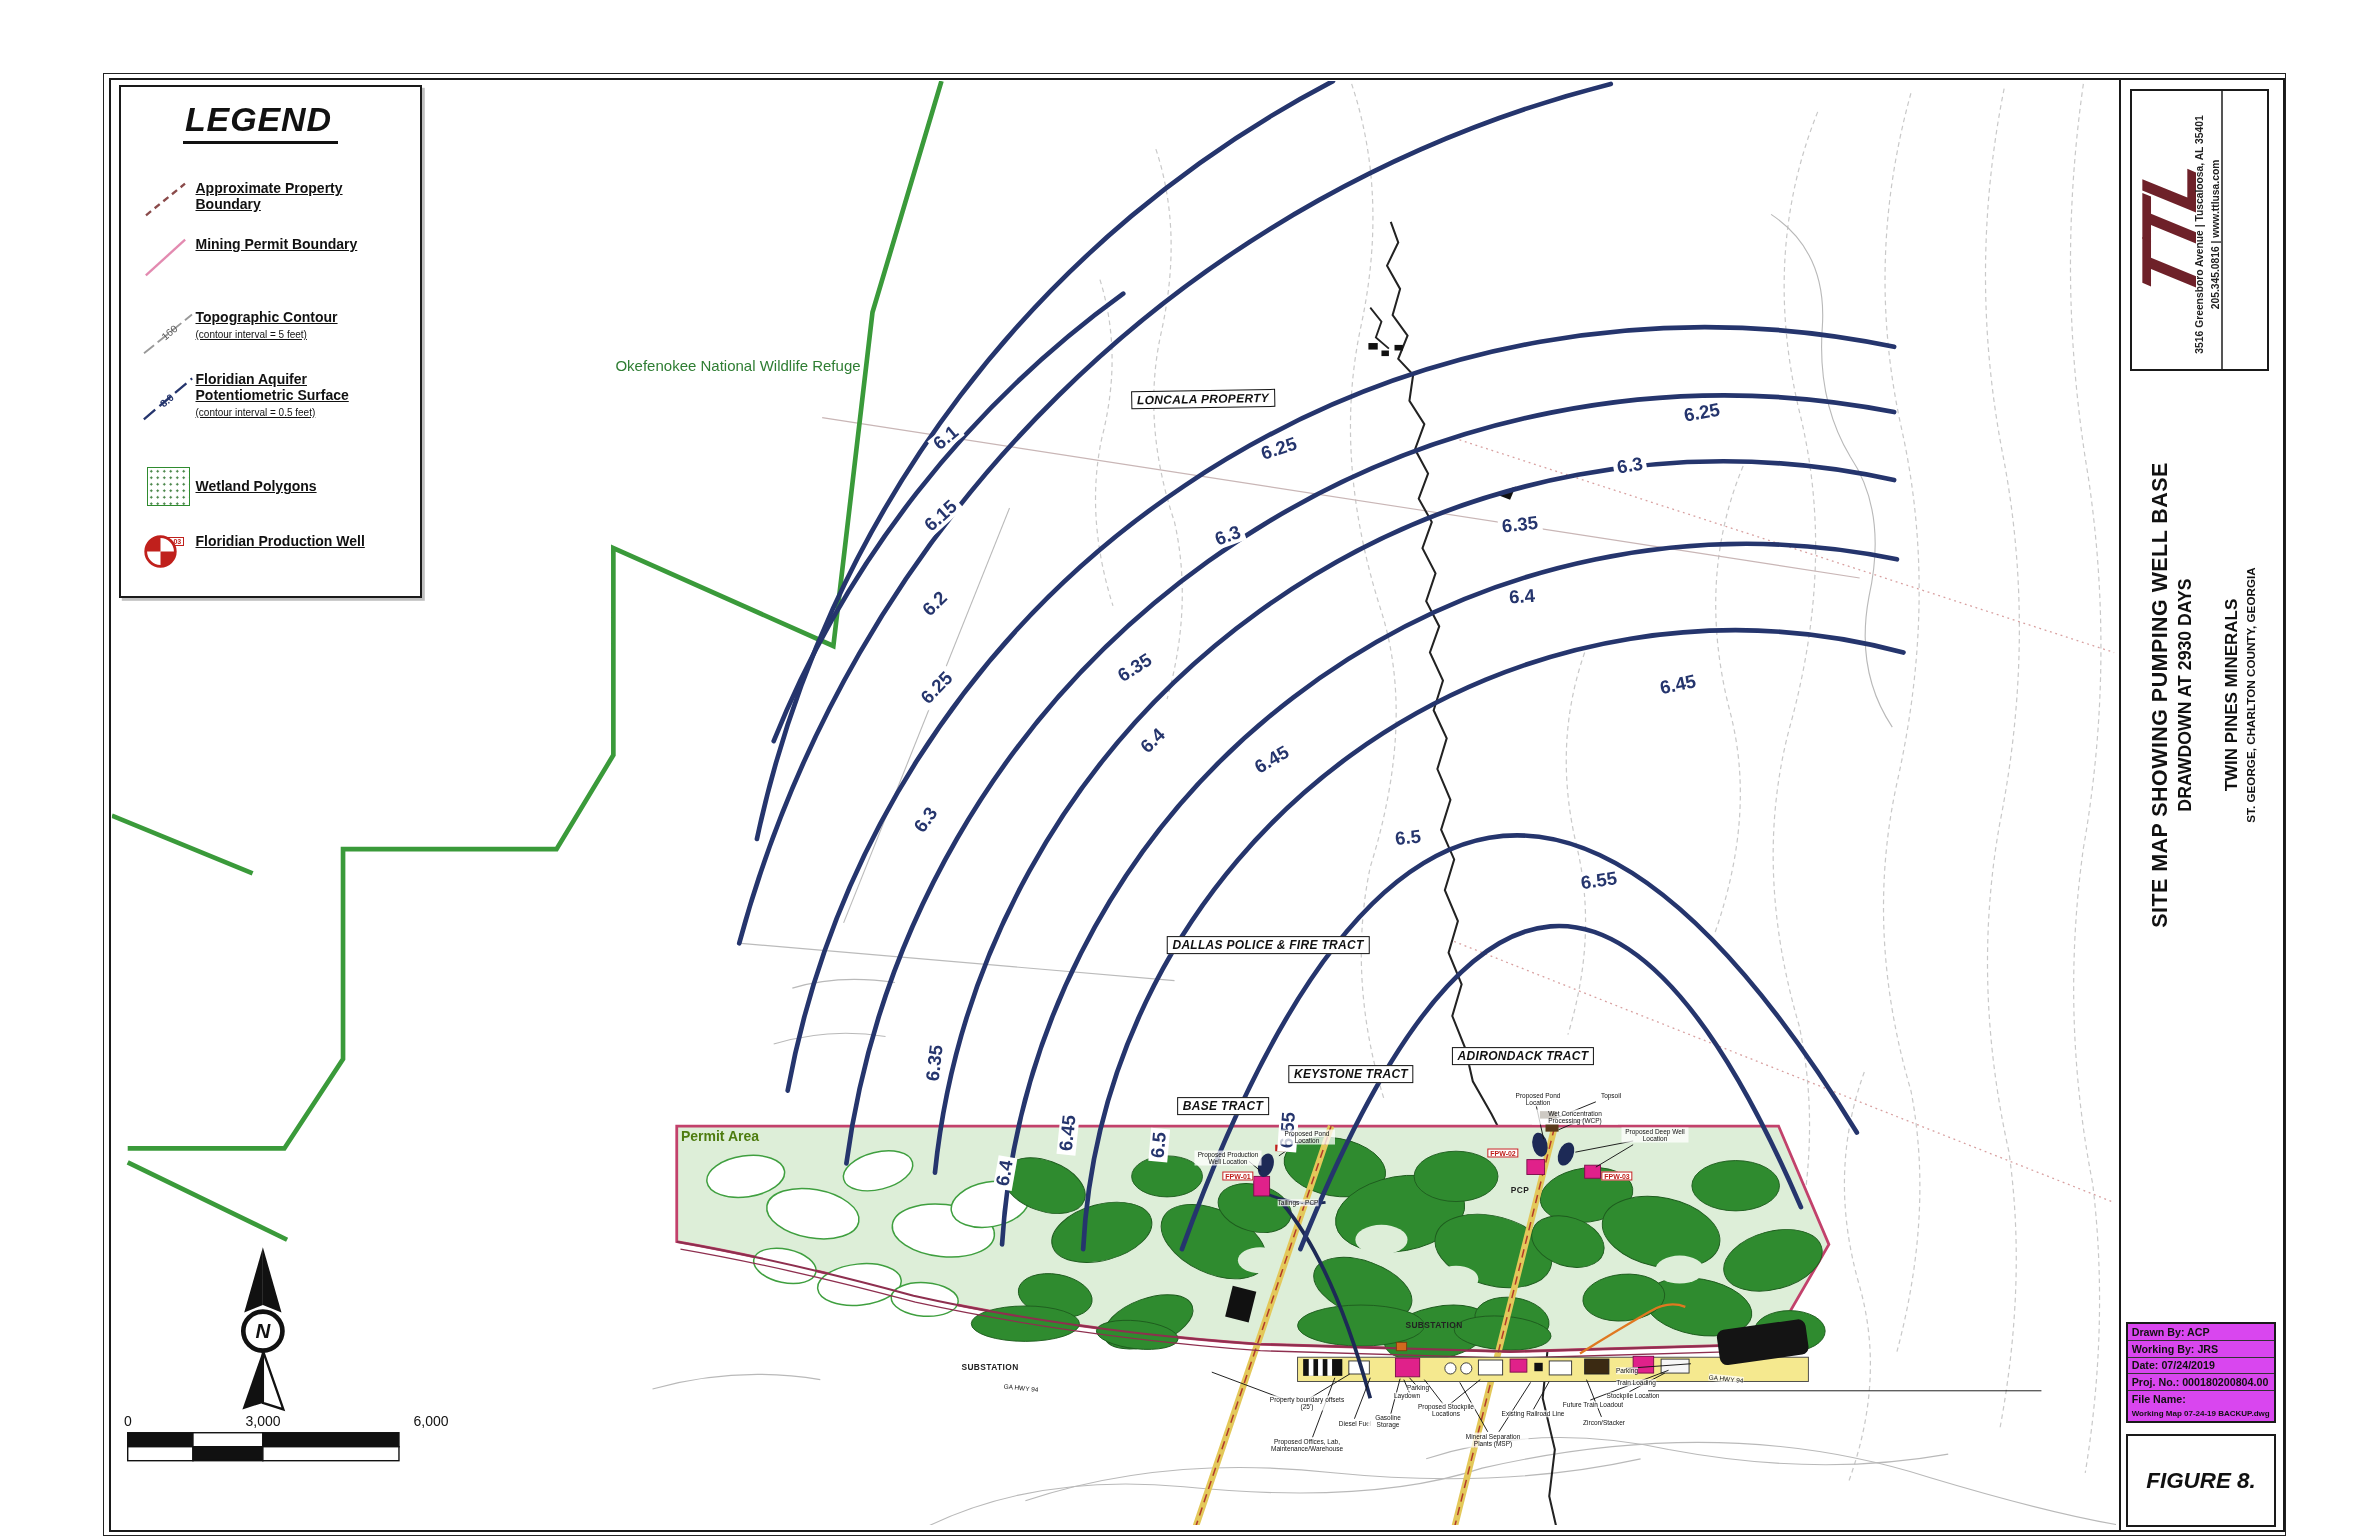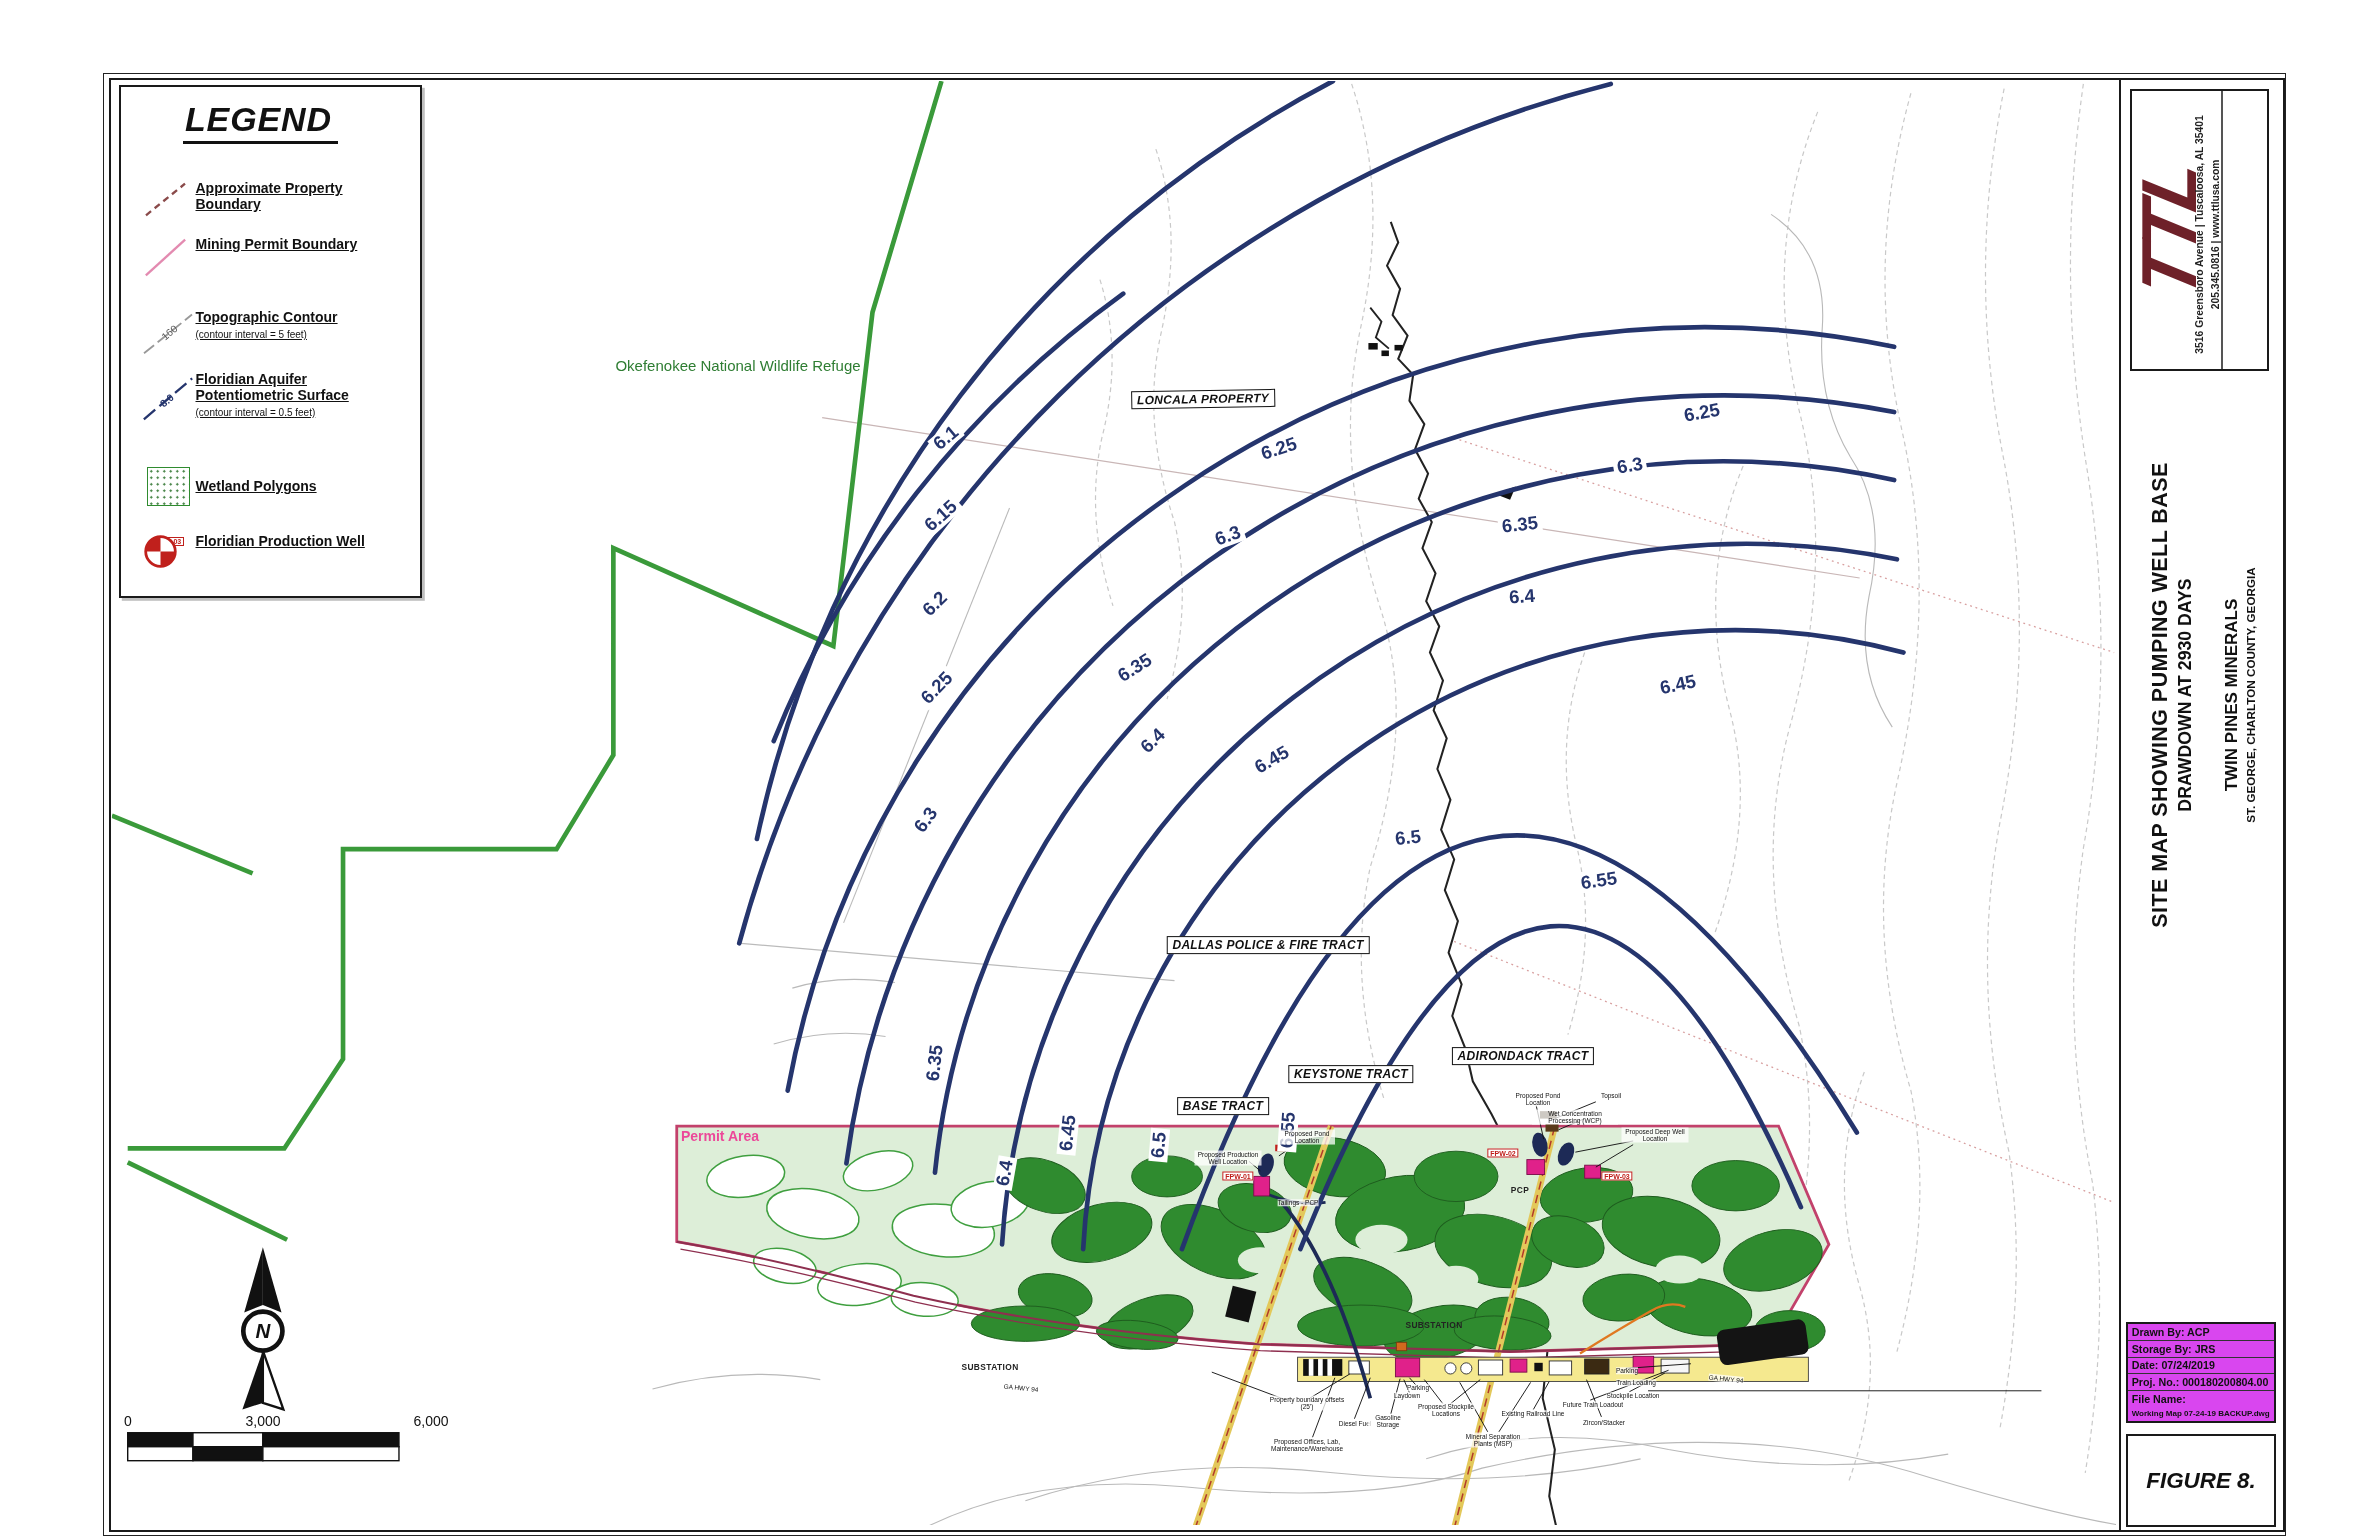--- a/index.html
+++ b/index.html
@@ -41,21 +41,21 @@
   .t2{font-size:17.7px;font-weight:bold;}
   .t3{font-size:17px;font-weight:bold;margin-top:24px;}
   .t4{font-size:11.7px;font-weight:bold;}
   #inforows{position:absolute;left:2126px;top:1322px;width:146px;border:2.3px solid #1a1a1a;background:#d946ef;}
   .irow{border-bottom:1.4px solid #333;font-size:10.7px;font-weight:bold;padding:1.9px 3.7px 0.9px;height:13px;white-space:nowrap;overflow:hidden;}
   .irow:last-child{border-bottom:none;font-size:8px;height:11.2px;}
   #figbox{position:absolute;left:2126px;top:1434px;width:146px;height:89px;border:2.3px solid #1a1a1a;
           background:#fff;display:flex;align-items:center;justify-content:center;}
   #figbox span{font-size:22.4px;font-weight:bold;font-style:italic;}
   .green-note{font-size:15px;color:#2e7d32;}
-  .permit-note{font-size:14px;font-weight:bold;color:#ec4899;}
+  .permit-note{font-size:14px;font-weight:bold;color:#4d7c0f;}
 </style>
 </head>
 <body>
 
 <div id="sheet">
 
   <svg width="2377" height="1539" viewBox="0 0 2550 1651">
     <defs>
       <clipPath id="mapclip">
           <rect x="120" y="87" width="2150" height="1549"></rect>
@@ -427,21 +427,21 @@
         <span class="t1">SITE MAP SHOWING PUMPING WELL BASE</span>
         <span class="t2">DRAWDOWN AT 2930 DAYS</span>
         <span class="t3">TWIN PINES MINERALS</span>
         <span class="t4">ST. GEORGE, CHARLTON COUNTY, GEORGIA</span>
       </div>
     </div>
   </div>
 
   <div id="inforows">
     <div class="irow">Drawn By: ACP</div>
-    <div class="irow">Storage By: JRS</div>
+    <div class="irow">Working By: JRS</div>
     <div class="irow">Date: 07/24/2019</div>
     <div class="irow">Proj. No.: 000180200804.00</div>
     <div class="irow" style="border-bottom:none;">File Name:</div>
     <div class="irow">Working Map 07-24-19 BACKUP.dwg</div>
   </div>
 
   <div id="figbox">
     <span>FIGURE 8.</span>
   </div>
 

